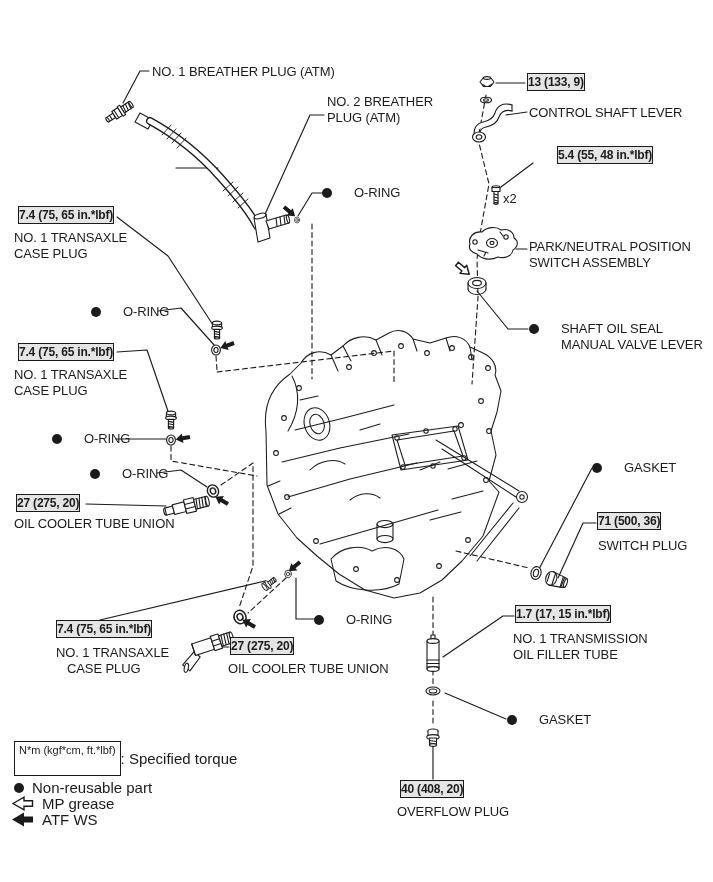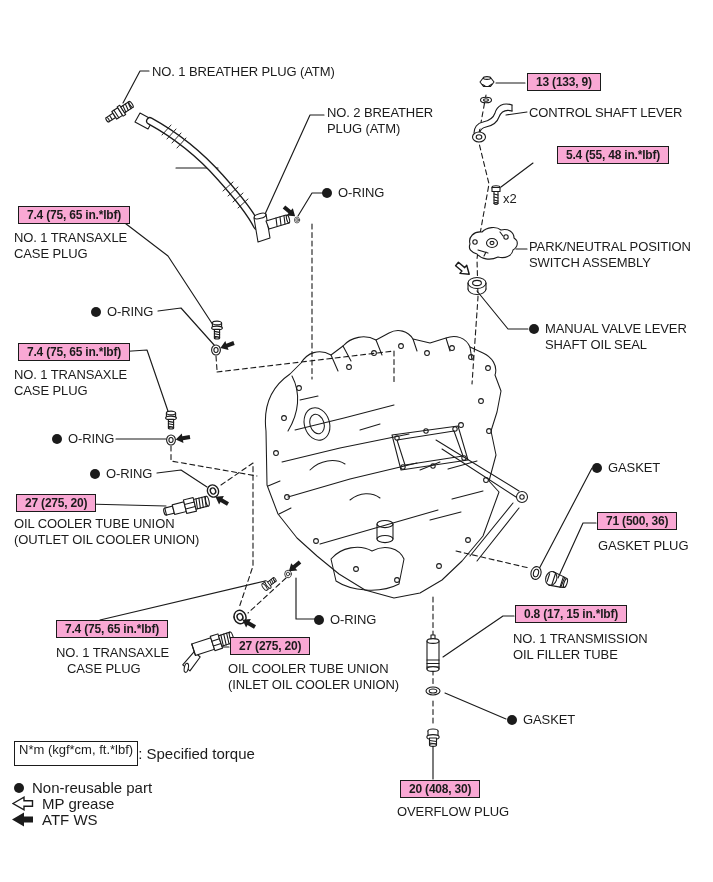--- a/index.html
+++ b/index.html
@@ -1,25 +1,25 @@
 <!DOCTYPE html>
 <html><head>
 <meta charset="utf-8">
 <style>
   html,body{margin:0;padding:0;background:#fff;}
   .stage{position:relative;width:713px;height:882px;background:#fff;overflow:hidden;
          font-family:"Liberation Sans",sans-serif;color:#1b1b1b;}
   .art{position:absolute;left:0;top:0;}
   .lbl{position:absolute;font-size:13px;line-height:16px;letter-spacing:-0.1px;white-space:nowrap;}
-  .tbox{position:absolute;border:1.7px solid #1b1b1b;background:#f9a8d4;font-size:12px;font-weight:bold;
-        padding:2px 8px;line-height:12px;white-space:nowrap;letter-spacing:-0.2px;}
-  .brow{display:flex;align-items:flex-start;}
+  .tbox{position:absolute;border:1.7px solid #1b1b1b;background:#e5e5e5;font-size:12px;font-weight:bold;
+        padding:2px 0;line-height:12px;white-space:nowrap;letter-spacing:-0.2px;}
+  .brow{display:flex;align-items:flex-start;gap:16px;}
   .dot{width:10px;height:10px;border-radius:50%;background:#1b1b1b;flex:0 0 auto;margin:3px 6px 0 0;}
   .legend-row{position:absolute;display:flex;align-items:center;font-size:15px;white-space:nowrap;}
-  .lgbox{border:1.4px solid #1b1b1b;padding:1px 4px 8px;font-size:13px;line-height:14px;}
+  .lgbox{border:1.4px solid #1b1b1b;padding:1px 4px 18px;font-size:11px;line-height:14px;}
   .lgdot{width:10px;height:10px;border-radius:50%;background:#1b1b1b;margin-right:8px;flex:0 0 auto;}
   .licon{margin-right:8px;flex:0 0 auto;display:block;}
 </style>
 </head>
 <body>
 
 <div class="stage">
 
 <svg class="art" width="713" height="882" viewBox="0 0 713 882">
   <defs>
@@ -292,85 +292,83 @@
 </svg>
 
 <div class="tbox" style="left:18px;top:206px">7.4 (75, 65 in.*lbf)</div>
 <div class="tbox" style="left:527px;top:73px">13 (133, 9)</div>
 <div class="tbox" style="left:557px;top:146px">5.4 (55, 48 in.*lbf)</div>
 <div class="tbox" style="left:18px;top:343px">7.4 (75, 65 in.*lbf)</div>
 <div class="tbox" style="left:16px;top:494px">27 (275, 20)</div>
 <div class="tbox" style="left:597px;top:512px">71 (500, 36)</div>
 <div class="tbox" style="left:56px;top:620px">7.4 (75, 65 in.*lbf)</div>
 <div class="tbox" style="left:230px;top:637px">27 (275, 20)</div>
-<div class="tbox" style="left:515px;top:605px">0.8 (17, 15 in.*lbf)</div>
-<div class="tbox" style="left:400px;top:780px">20 (408, 30)</div>
+<div class="tbox" style="left:515px;top:605px">1.7 (17, 15 in.*lbf)</div>
+<div class="tbox" style="left:400px;top:780px">40 (408, 20)</div>
 
 <div class="lbl" style="left:152px;top:64px">NO. 1 BREATHER PLUG (ATM)</div>
-<div class="lbl" style="left:327px;top:105px">
+<div class="lbl" style="left:327px;top:94px">
   <div>NO. 2 BREATHER</div>
   <div>PLUG (ATM)</div>
 </div>
 <div class="lbl" style="left:14px;top:230px">
   <div>NO. 1 TRANSAXLE</div>
   <div>CASE PLUG</div>
 </div>
 <div class="lbl brow" style="left:322px;top:185px">
   <span class="dot"></span>
   <span>O-RING</span>
 </div>
 <div class="lbl" style="left:529px;top:105px">CONTROL SHAFT LEVER</div>
 <div class="lbl" style="left:503px;top:191px">x2</div>
 <div class="lbl" style="left:529px;top:239px">
   <div>PARK/NEUTRAL POSITION</div>
   <div>SWITCH ASSEMBLY</div>
 </div>
 <div class="lbl brow" style="left:529px;top:321px">
   <span class="dot"></span>
   <span>
+    <div>SHAFT OIL SEAL</div>
     <div>MANUAL VALVE LEVER</div>
-    <div>SHAFT OIL SEAL</div>
   </span>
 </div>
 <div class="lbl brow" style="left:91px;top:304px">
   <span class="dot"></span>
   <span>O-RING</span>
 </div>
 <div class="lbl" style="left:14px;top:367px">
   <div>NO. 1 TRANSAXLE</div>
   <div>CASE PLUG</div>
 </div>
 <div class="lbl brow" style="left:52px;top:431px">
   <span class="dot"></span>
   <span>O-RING</span>
 </div>
 <div class="lbl brow" style="left:90px;top:466px">
   <span class="dot"></span>
   <span>O-RING</span>
 </div>
 <div class="lbl" style="left:14px;top:516px">
   <div>OIL COOLER TUBE UNION</div>
-  <div>(OUTLET OIL COOLER UNION)</div>
 </div>
 <div class="lbl brow" style="left:592px;top:460px">
   <span class="dot"></span>
   <span>GASKET</span>
 </div>
-<div class="lbl" style="left:598px;top:538px">GASKET PLUG</div>
+<div class="lbl" style="left:598px;top:538px">SWITCH PLUG</div>
 <div class="lbl brow" style="left:314px;top:612px">
   <span class="dot"></span>
   <span>O-RING</span>
 </div>
 <div class="lbl" style="left:56px;top:645px">
   <div>NO. 1 TRANSAXLE</div>
   <div style="padding-left:11px">CASE PLUG</div>
 </div>
 <div class="lbl" style="left:228px;top:661px">
   <div>OIL COOLER TUBE UNION</div>
-  <div>(INLET OIL COOLER UNION)</div>
 </div>
 <div class="lbl" style="left:513px;top:631px">
   <div>NO. 1 TRANSMISSION</div>
   <div>OIL FILLER TUBE</div>
 </div>
 <div class="lbl brow" style="left:507px;top:712px">
   <span class="dot"></span>
   <span>GASKET</span>
 </div>
 <div class="lbl" style="left:397px;top:804px">OVERFLOW PLUG</div>

